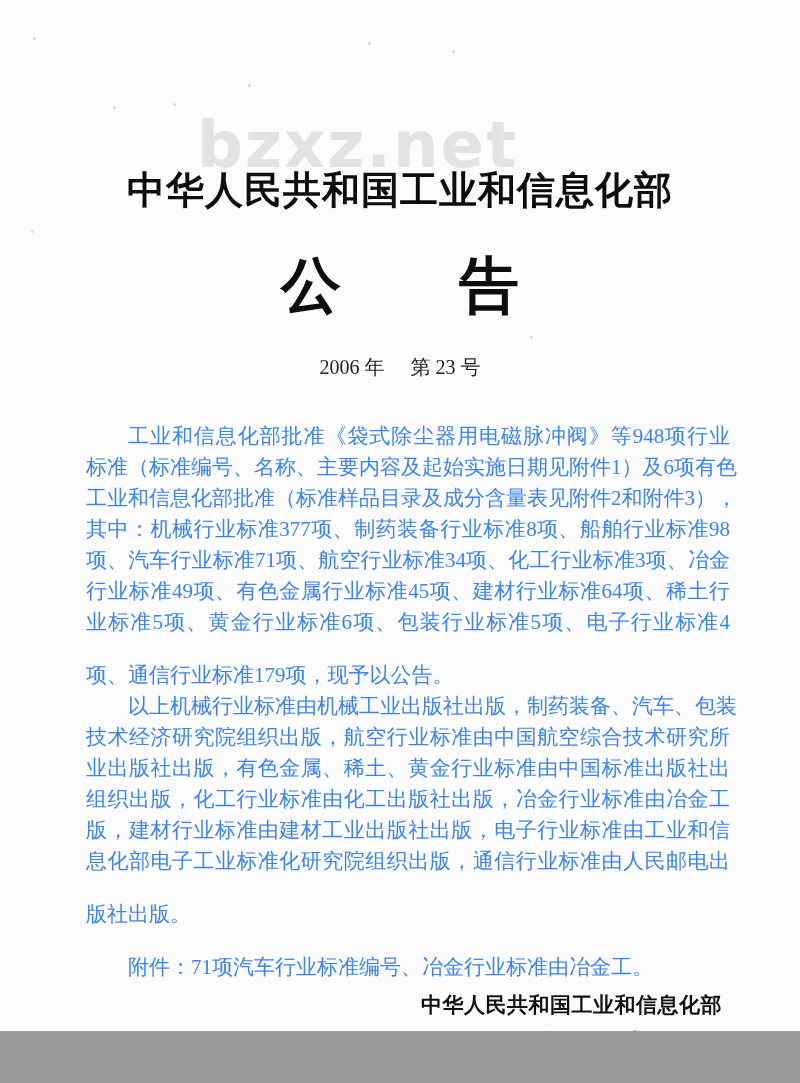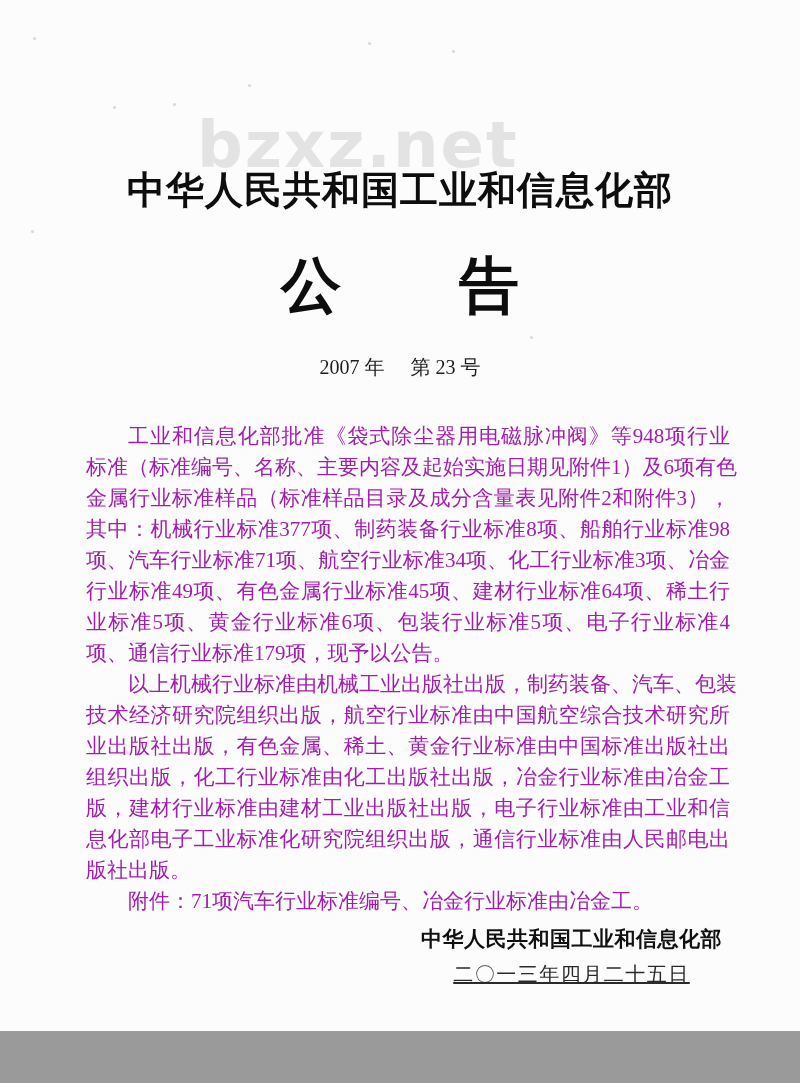--- a/index.html
+++ b/index.html
@@ -70,34 +70,35 @@
     margin-top: 34px;
     font-size: 20px;
     line-height: 1.2;
     color: #1e1e1e;
   }
   .doc-body {
     position: relative;
     z-index: 1;
     margin: 42px 70px 0 86px;
     font-size: 21px;
-    color: #a21caf;
+    color: #3b82f6;
   }
   .body-line {
     line-height: 31px;
     height: 31px;
     text-align: justify;
     text-align-last: justify;
     text-justify: inter-character;
     white-space: nowrap;
   }
   .body-line.indent { text-indent: 2em; }
   .body-line.last {
     text-align: center;
     text-align-last: left;
+    margin-top: 22px;
   }
   .signature {
     display: flex;
     justify-content: flex-end;
     padding-right: 78px;
     margin-top: 10px;
   }
   .sig-inner { text-align: center; }
   .sig-org {
     font-size: 21px;
@@ -131,30 +132,30 @@
 
   <div class="watermark">bzxz.net</div>
 
   <header class="doc-header">
     <h1 class="ministry">中华人民共和国工业和信息化部</h1>
     <div class="announcement">
       <span>公</span>
       <span>告</span>
     </div>
     <div class="issue-line">
-      <span>2007 年</span>
+      <span>2006 年</span>
       <span>第 23 号</span>
     </div>
   </header>
 
   <main class="doc-body">
 
   <div class="body-line indent">工业和信息化部批准《袋式除尘器用电磁脉冲阀》等948项行业</div>
       <div class="body-line">标准（标准编号、名称、主要内容及起始实施日期见附件1）及6项有色</div>
-      <div class="body-line">金属行业标准样品（标准样品目录及成分含量表见附件2和附件3），</div>
+      <div class="body-line">工业和信息化部批准（标准样品目录及成分含量表见附件2和附件3），</div>
       <div class="body-line">其中：机械行业标准377项、制药装备行业标准8项、船舶行业标准98</div>
       <div class="body-line">项、汽车行业标准71项、航空行业标准34项、化工行业标准3项、冶金</div>
       <div class="body-line">行业标准49项、有色金属行业标准45项、建材行业标准64项、稀土行</div>
       <div class="body-line">业标准5项、黄金行业标准6项、包装行业标准5项、电子行业标准4</div>
       <div class="body-line last">项、通信行业标准179项，现予以公告。</div>
       <div class="body-line indent">以上机械行业标准由机械工业出版社出版，制药装备、汽车、包装</div>
       <div class="body-line">技术经济研究院组织出版，航空行业标准由中国航空综合技术研究所</div>
       <div class="body-line">业出版社出版，有色金属、稀土、黄金行业标准由中国标准出版社出</div>
       <div class="body-line">组织出版，化工行业标准由化工出版社出版，冶金行业标准由冶金工</div>
       <div class="body-line">版，建材行业标准由建材工业出版社出版，电子行业标准由工业和信</div>

